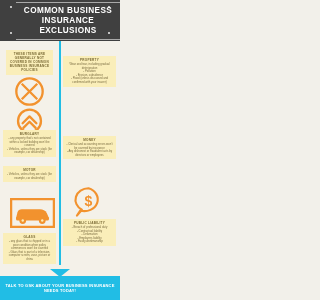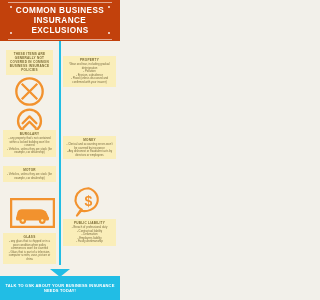--- a/index.html
+++ b/index.html
@@ -6,22 +6,22 @@
   body{
     width:120px;height:300px;overflow:hidden;
     background:#f2f0ea;
     font-family:"Liberation Sans", sans-serif;
   }
   #page{position:relative;width:120px;height:300px;background:#f4f1e9;overflow:hidden;}
 
   
   .header{
     position:absolute;left:0;top:0;width:120px;height:41px;
-    background:#c2410c;
-    display:flex;align-items:center;justify-content:center;
+    background:#404040;
+    display:flex;align-items:center;justify-content:center;padding-left:8px;
   }
   .header-inner{
     border-top:1px solid rgba(255,255,255,.55);
     border-bottom:1px solid rgba(255,255,255,.55);
     padding:3px 4px;width:104px;box-sizing:border-box;text-align:center;
   }
   .header-title{
     color:#fff;font-weight:bold;font-size:8.2px;line-height:10px;
     letter-spacing:.4px;text-transform:uppercase;
   }

